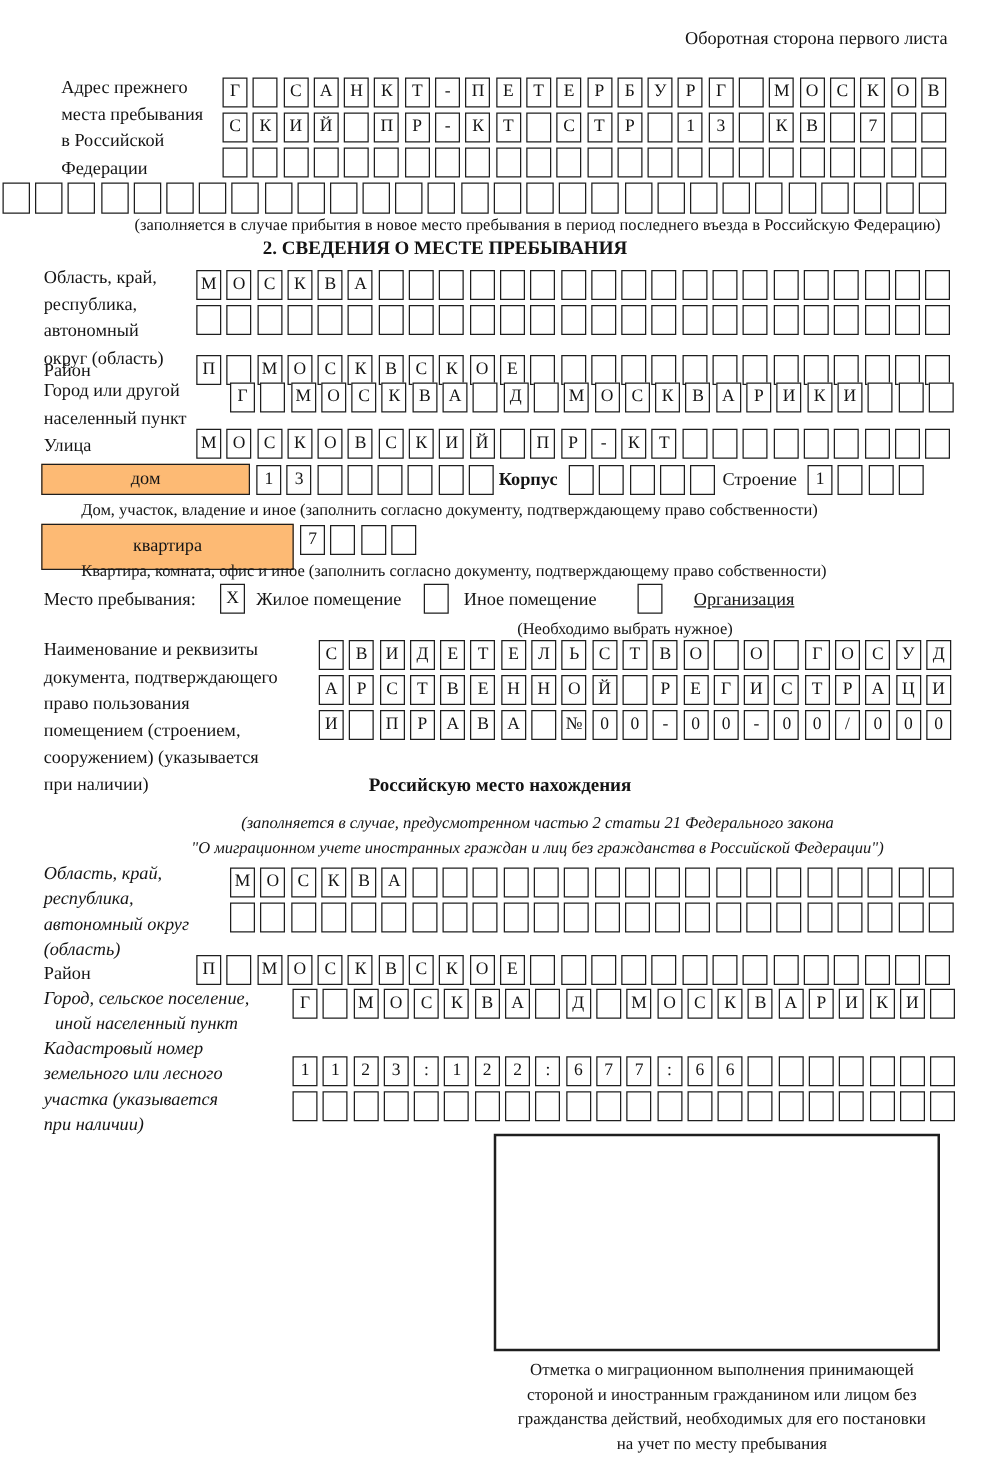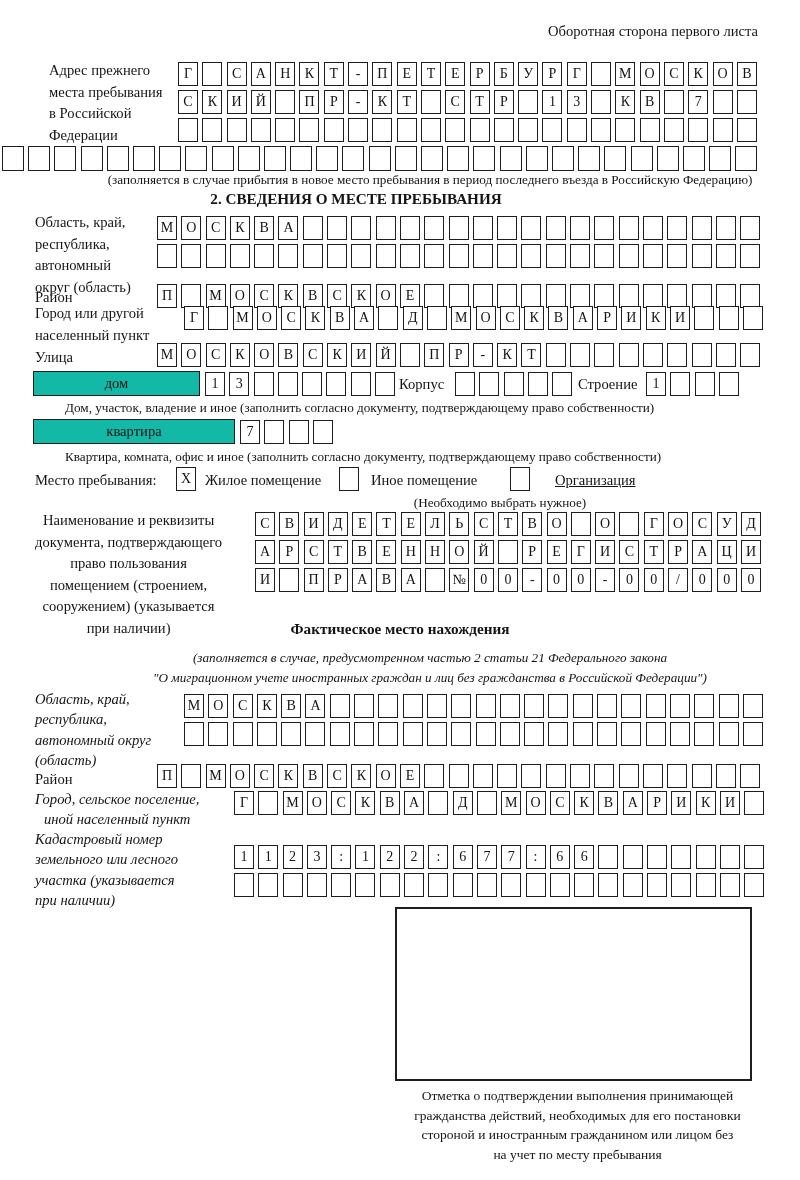--- a/index.html
+++ b/index.html
@@ -12,21 +12,21 @@
   .note{font-size:13.2px;white-space:nowrap;margin-left:30px;}
   .center{text-align:center;}
   .title{font-weight:700;font-size:15.2px;}
   .cellrow{position:absolute;display:flex;gap:4.3px;}
   .cell{box-sizing:border-box;flex:none;width:20px;height:24px;border:1.7px solid #1e1e1e;
         display:flex;align-items:center;justify-content:center;font-size:14px;line-height:1;
         background:#fff;}
   .cellrow.wide{gap:4.2px;}
   .cellrow.wide .cell{width:22px;height:25px;}
   .boxfield{box-sizing:border-box;position:absolute;border:1.7px solid #1e1e1e;
-        display:flex;align-items:center;justify-content:center;font-size:14.6px;background:#14b8a6;}
+        display:flex;align-items:center;justify-content:center;font-size:14.6px;background:#fdba74;}
   .checkbox{box-sizing:border-box;position:absolute;width:20px;height:24px;border:1.7px solid #1e1e1e;
         display:flex;align-items:center;justify-content:center;font-size:14px;background:#fff;}
   .stamp{box-sizing:border-box;position:absolute;border:2px solid #1e1e1e;background:#fff;}
   .caption{font-size:13.5px;}
   .caption .line{line-height:19.5px;white-space:nowrap;}
 </style>
 </head>
 <body>
 
 <div class="page">
@@ -306,56 +306,56 @@
   <div class="cellrow" style="left:205px;top:372px;">
       <span class="cell">1</span>
       <span class="cell">3</span>
       <span class="cell"></span>
       <span class="cell"></span>
       <span class="cell"></span>
       <span class="cell"></span>
       <span class="cell"></span>
       <span class="cell"></span>
     </div>
-  <div class="abs label" style="left:399px;top:373px;">Корпус</div>
+  <div class="abs label" style="left:399px;top:373px;font-weight:bold;">Корпус</div>
   <div class="cellrow" style="left:455px;top:372px;">
       <span class="cell"></span>
       <span class="cell"></span>
       <span class="cell"></span>
       <span class="cell"></span>
       <span class="cell"></span>
     </div>
   <div class="abs label" style="left:578px;top:373px;">Строение</div>
   <div class="cellrow" style="left:646px;top:372px;">
       <span class="cell">1</span>
       <span class="cell"></span>
       <span class="cell"></span>
       <span class="cell"></span>
     </div>
   <div class="abs note" style="left:35px;top:400px;">Дом, участок, владение и иное (заполнить согласно документу, подтверждающему право собственности)</div>
 
-  <div class="boxfield" style="left:33px;top:419px;width:202px;height:25px;">квартира</div>
+  <div class="boxfield" style="left:33px;top:419px;width:202px;height:37px;">квартира</div>
   <div class="cellrow" style="left:240px;top:420px;">
       <span class="cell">7</span>
       <span class="cell"></span>
       <span class="cell"></span>
       <span class="cell"></span>
     </div>
   <div class="abs note" style="left:35px;top:449px;">Квартира, комната, офис и иное (заполнить согласно документу, подтверждающему право собственности)</div>
 
   <div class="abs label" style="left:35px;top:469px;">Место пребывания:</div>
   <div class="checkbox" style="left:176px;top:467px;">X</div>
   <div class="abs label" style="left:205px;top:469px;">Жилое помещение</div>
   <div class="checkbox" style="left:339px;top:467px;"></div>
   <div class="abs label" style="left:371px;top:469px;">Иное помещение</div>
   <div class="checkbox" style="left:510px;top:467px;"></div>
   <div class="abs label" style="left:555px;top:469px;text-decoration:underline;">Организация</div>
   <div class="abs note center" style="left:280px;top:495px;width:380px;">(Необходимо выбрать нужное)</div>
 
-  <div class="abs label lh215" style="left:35px;top:510px;text-align:center;">
+  <div class="abs label lh215" style="left:35px;top:510px;">
       <div class="line">Наименование и реквизиты</div>
       <div class="line">документа, подтверждающего</div>
       <div class="line">право пользования</div>
       <div class="line">помещением (строением,</div>
       <div class="line">сооружением) (указывается</div>
       <div class="line">при наличии)</div>
     </div>
   <div class="cellrow" style="left:255px;top:512px;">
       <span class="cell">С</span>
       <span class="cell">В</span>
@@ -419,21 +419,21 @@
       <span class="cell">0</span>
       <span class="cell">-</span>
       <span class="cell">0</span>
       <span class="cell">0</span>
       <span class="cell">/</span>
       <span class="cell">0</span>
       <span class="cell">0</span>
       <span class="cell">0</span>
     </div>
 
-  <div class="abs title center" style="left:0;top:620px;width:800px;">Фактическое место нахождения</div>
+  <div class="abs title center" style="left:0;top:620px;width:800px;">Российскую место нахождения</div>
   <div class="abs note center lh20" style="left:0;top:648px;width:800px;">
       <div class="line">(заполняется в случае, предусмотренном частью 2 статьи 21 Федерального закона</div>
       <div class="line">"О миграционном учете иностранных граждан и лиц без гражданства в Российской Федерации")</div>
     </div>
 
   <div class="abs label lh20" style="left:35px;top:689px;">
       <div class="line">Область, край,</div>
       <div class="line">республика,</div>
       <div class="line">автономный округ</div>
       <div class="line">(область)</div>
@@ -599,19 +599,19 @@
       <span class="cell"></span>
       <span class="cell"></span>
       <span class="cell"></span>
       <span class="cell"></span>
       <span class="cell"></span>
       <span class="cell"></span>
     </div>
 
   <div class="stamp" style="left:395px;top:907px;width:357px;height:174px;"></div>
   <div class="abs caption center" style="left:385px;top:1086px;width:385px;">
-      <div class="line">Отметка о подтверждении выполнения принимающей</div>
+      <div class="line">Отметка о миграционном выполнения принимающей</div>
+      <div class="line">стороной и иностранным гражданином или лицом без</div>
       <div class="line">гражданства действий, необходимых для его постановки</div>
-      <div class="line">стороной и иностранным гражданином или лицом без</div>
       <div class="line">на учет по месту пребывания</div>
     </div>
 
 </div>
 
 </body></html>

